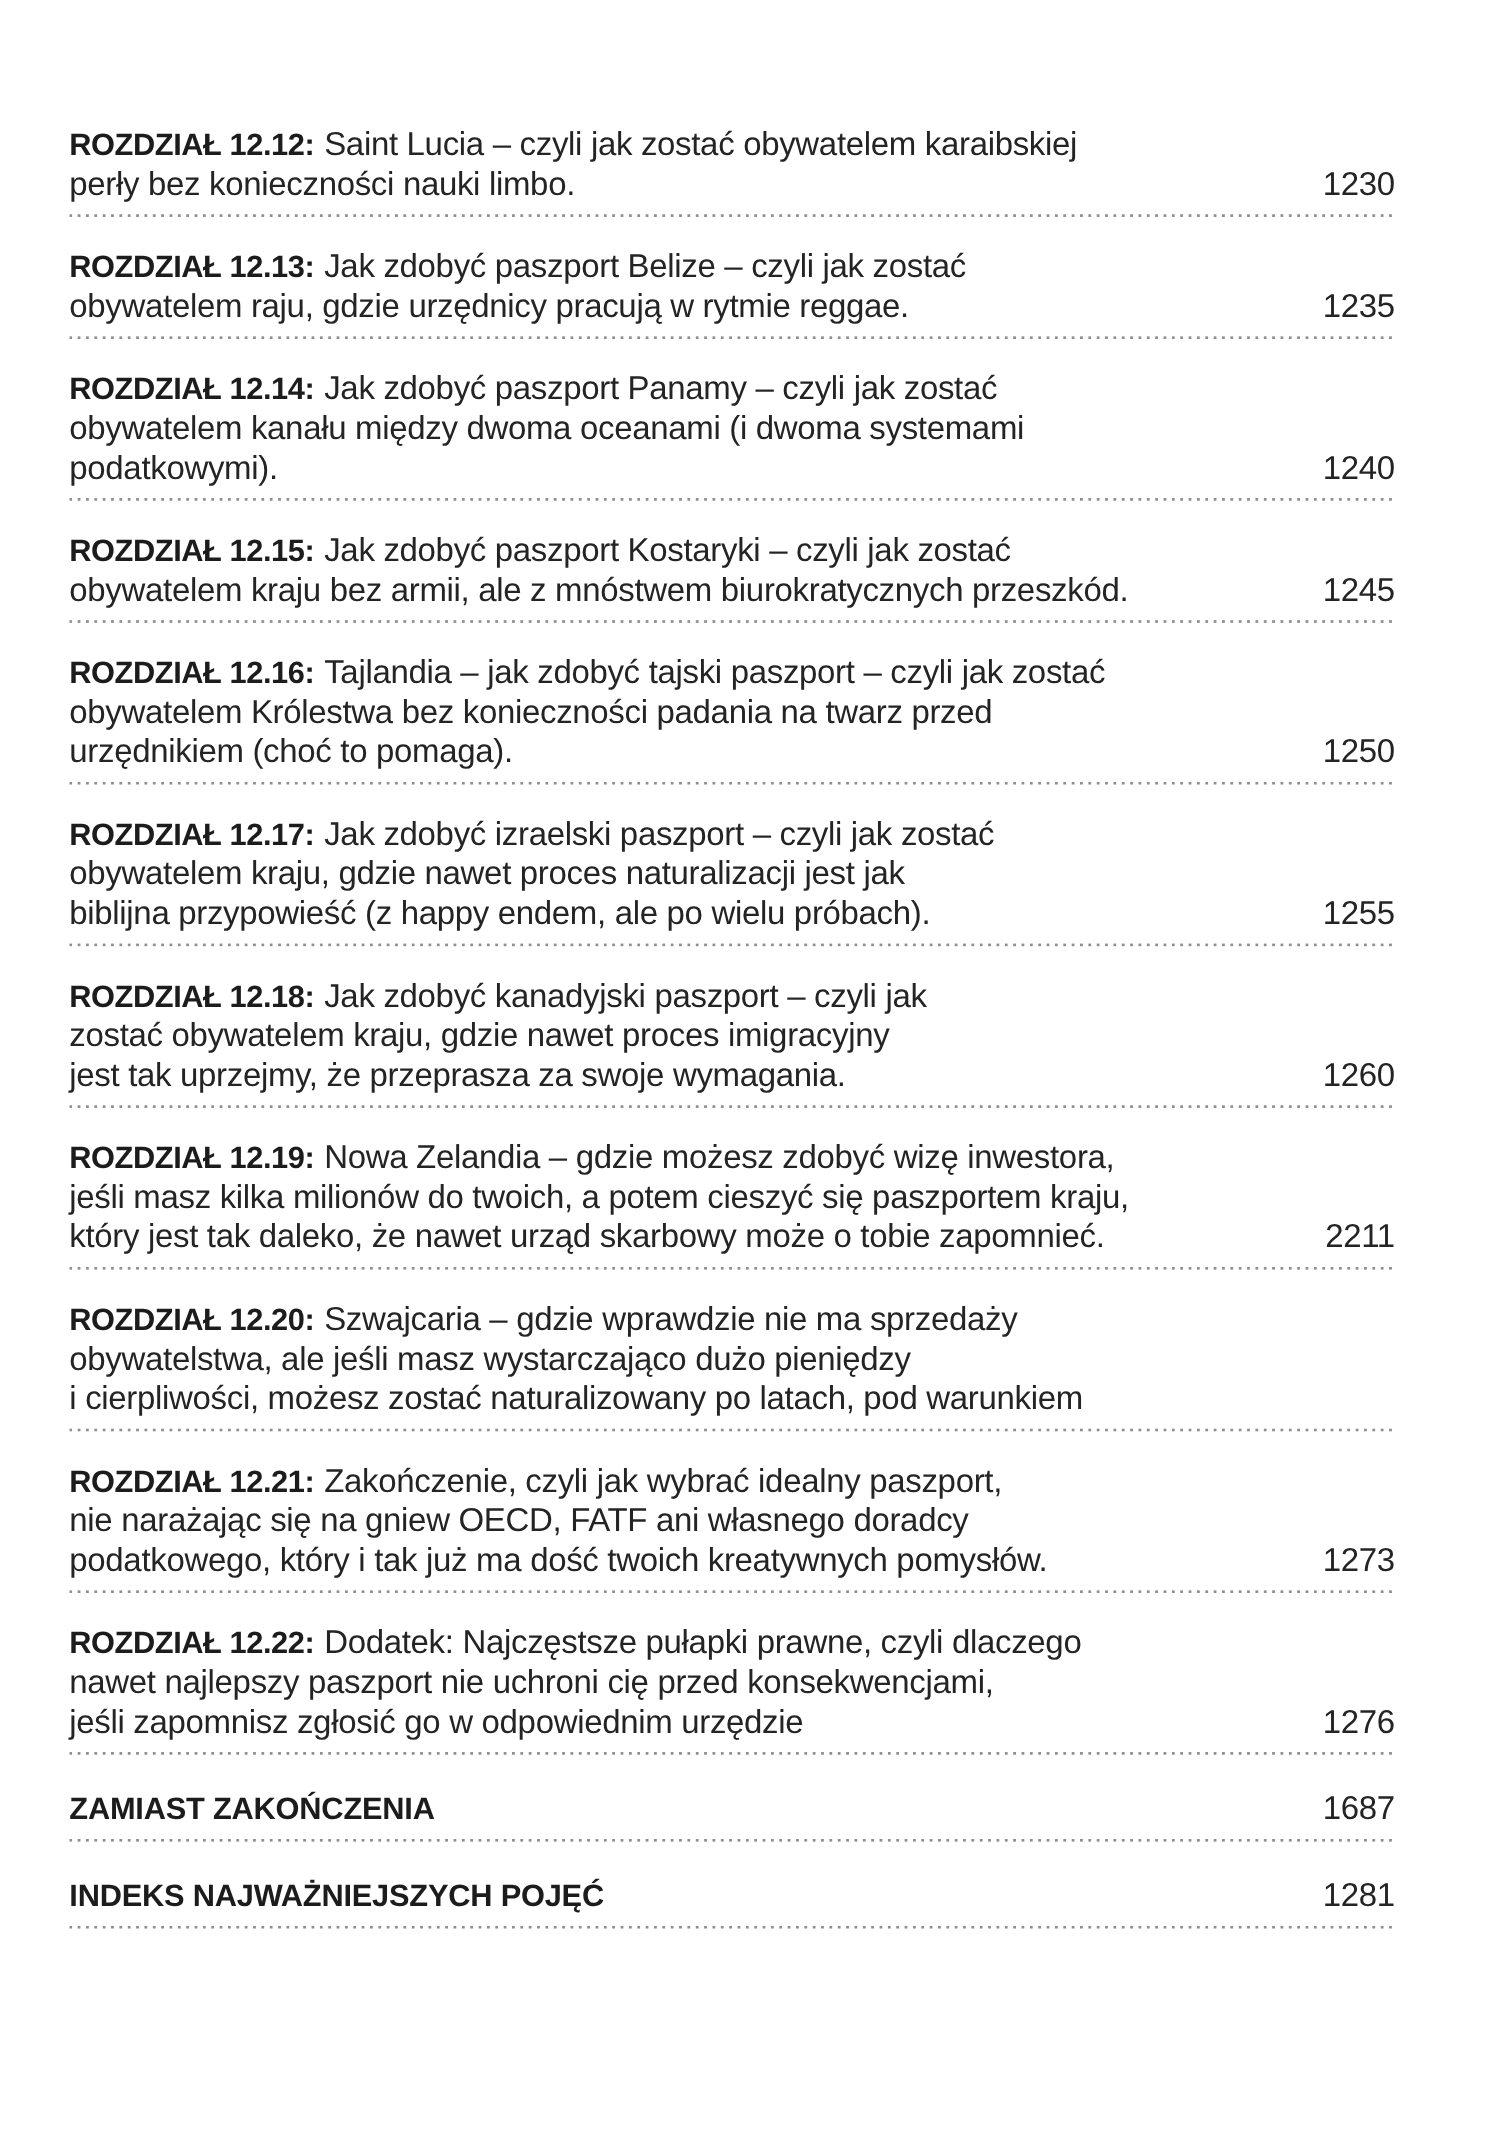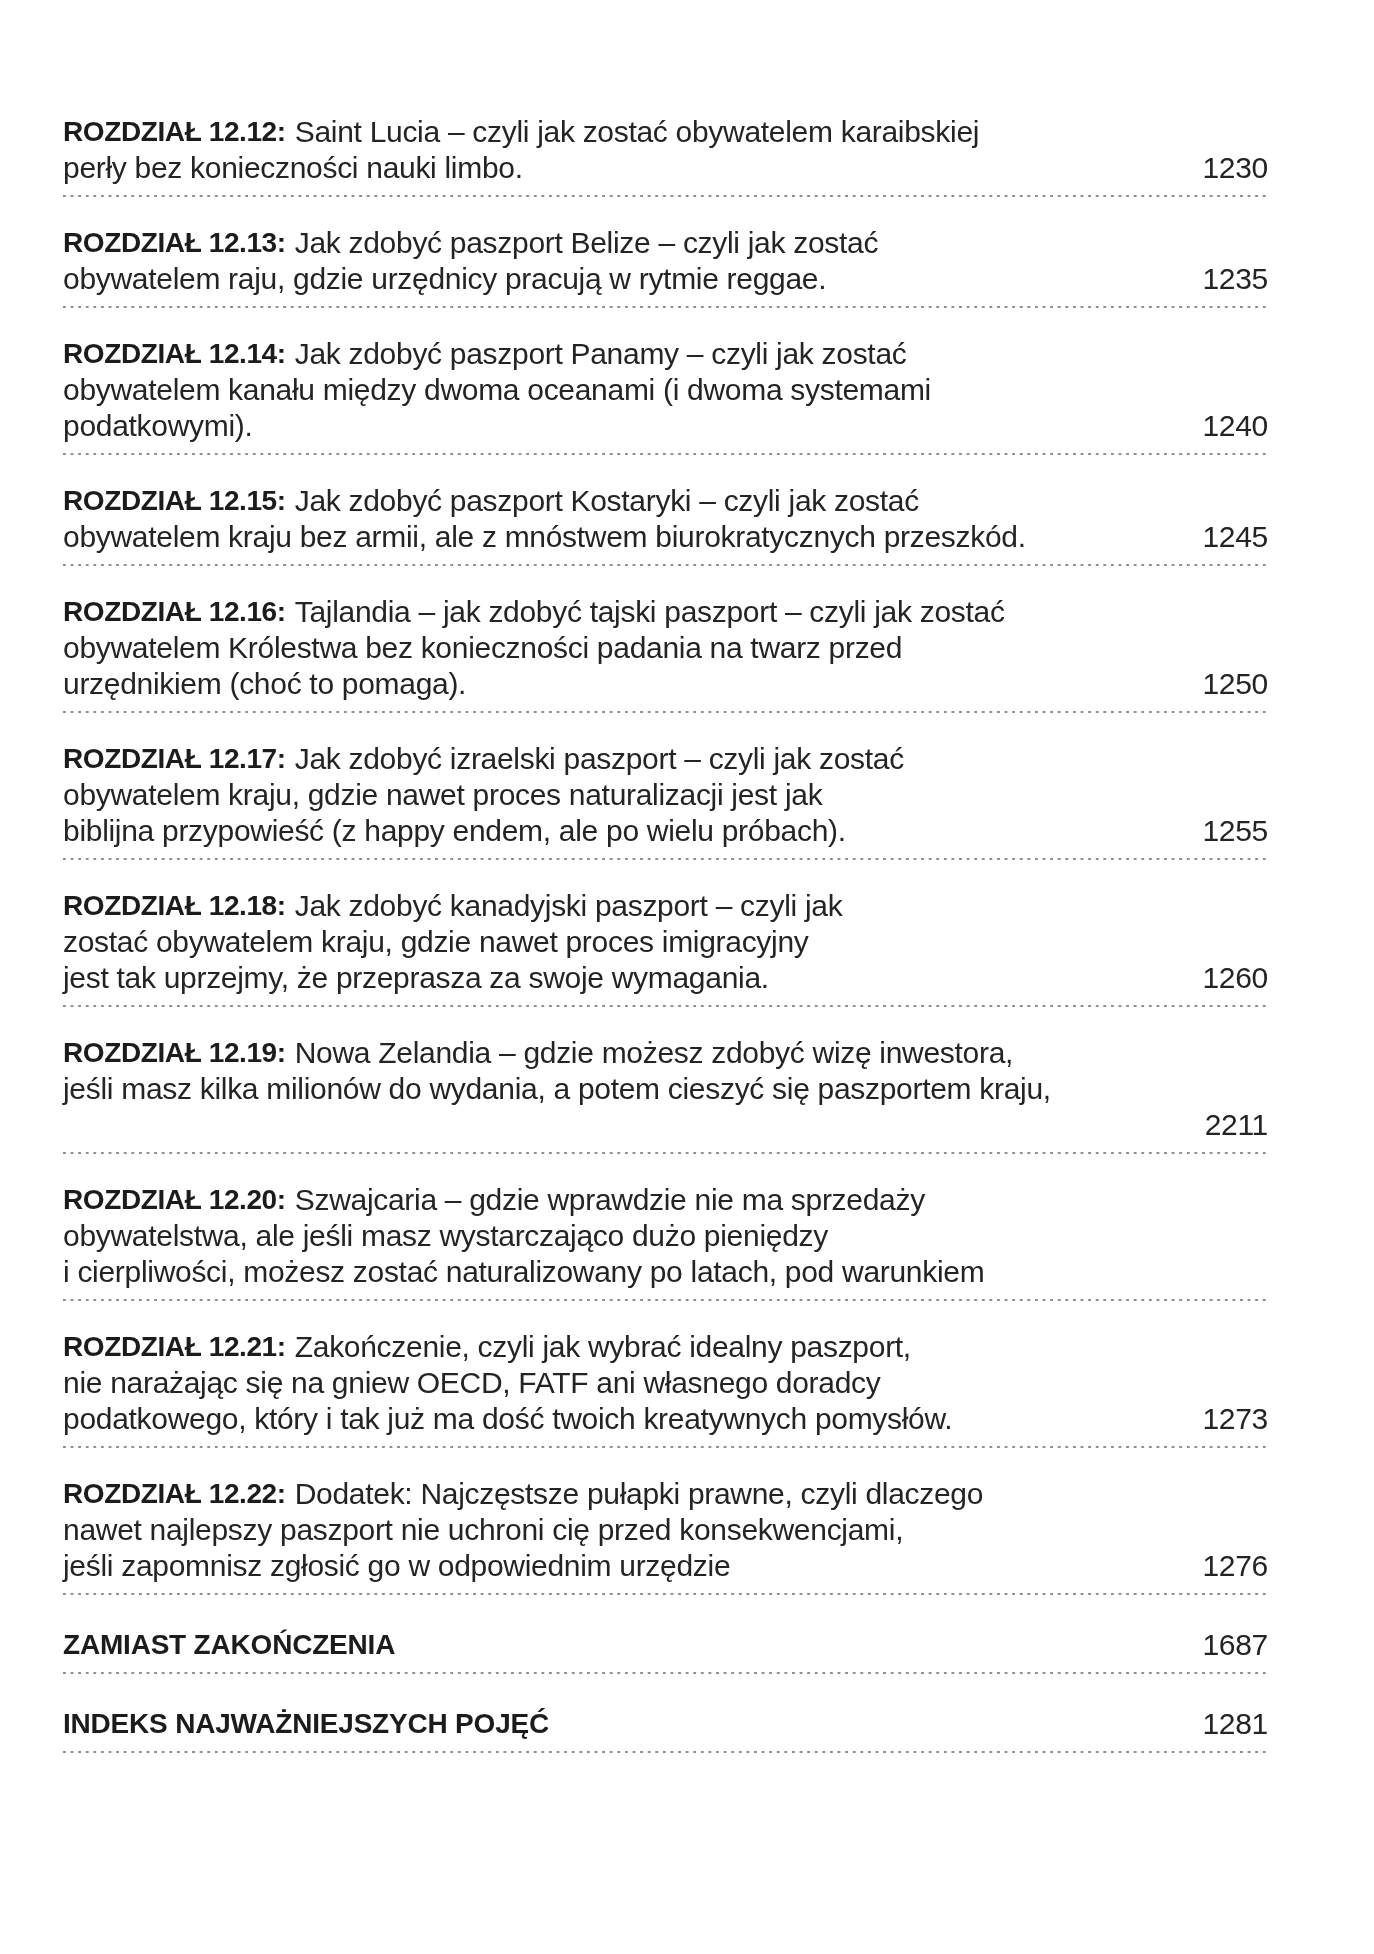--- a/index.html
+++ b/index.html
@@ -154,23 +154,24 @@
           <span class="page-num">1260</span>
         </div>
         <div class="dots"></div>
       </div>
       <div class="entry">
         <div class="line">
           <span class="label">ROZDZIAŁ 12.19:</span>
           <span class="line-text">Nowa Zelandia – gdzie możesz zdobyć wizę inwestora,</span>
         </div>
         <div class="line">
-          <span class="line-text">jeśli masz kilka milionów do wydania, a potem cieszyć się paszportem kraju,</span>
-        </div>
-        <div class="line">
+          <span class="line-text">jeśli masz kilka milionów do twoich, a potem cieszyć się paszportem kraju,</span>
+        </div>
+        <div class="line">
+          <span class="line-text">który jest tak daleko, że nawet urząd skarbowy może o tobie zapomnieć.</span>
           <span class="page-num">2211</span>
         </div>
         <div class="dots"></div>
       </div>
       <div class="entry">
         <div class="line">
           <span class="label">ROZDZIAŁ 12.20:</span>
           <span class="line-text">Szwajcaria – gdzie wprawdzie nie ma sprzedaży</span>
         </div>
         <div class="line">

